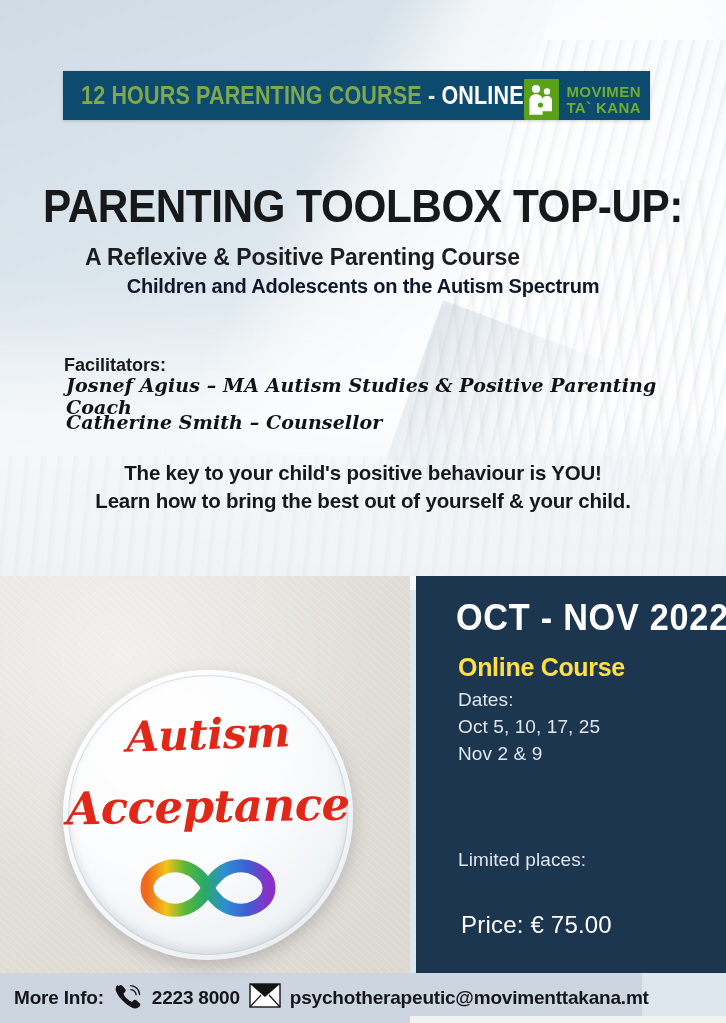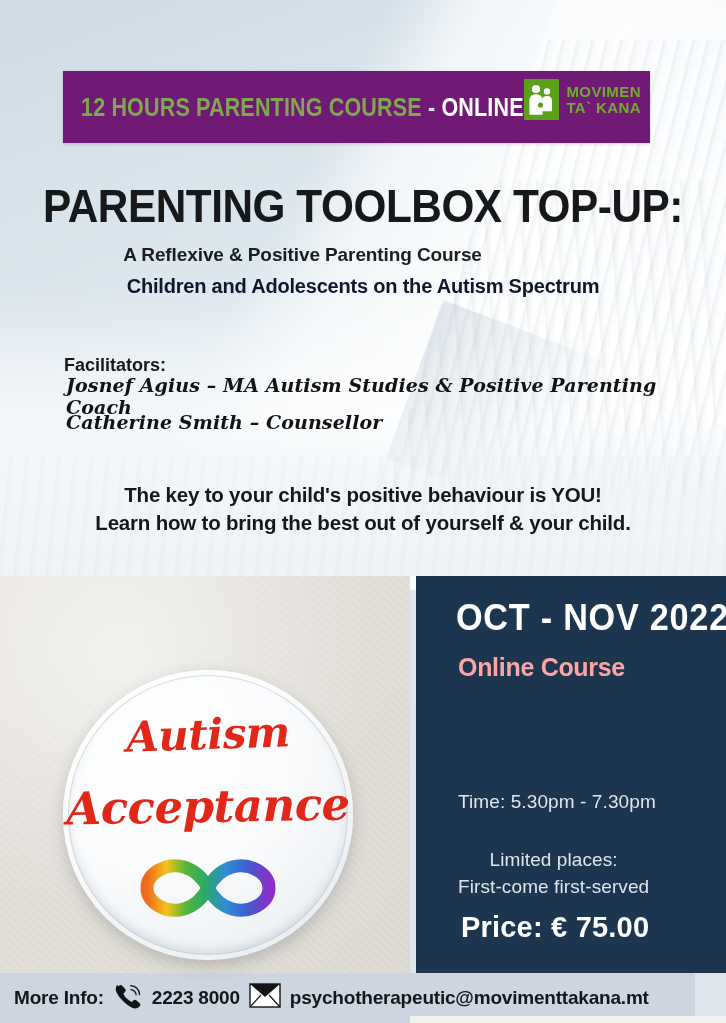--- a/index.html
+++ b/index.html
@@ -68,22 +68,22 @@
   .snowfield-tex{
     position:absolute;left:0;bottom:0;width:726px;height:120px;
     background:repeating-linear-gradient(96deg,
       rgba(160,176,190,0) 0px, rgba(160,176,190,0) 9px,
       rgba(160,176,190,.13) 10px, rgba(160,176,190,0) 16px);
     opacity:.6;
   }
 
   
   .ribbon{
-    position:absolute;left:63px;top:71px;width:587px;height:72px;
-    background:#701a75;
+    position:absolute;left:63px;top:71px;width:587px;height:49px;
+    background:#0c4a6e;
     display:flex;align-items:center;
     box-shadow:0 1px 3px rgba(0,0,0,.18);
   }
   .ribbon-text{
     font-family:"Liberation Sans Narrow","Liberation Sans",sans-serif;
     font-weight:700;font-size:25px;letter-spacing:.2px;
     transform:scaleX(.86);transform-origin:left center;
     white-space:nowrap;margin-left:18px;
     color:#7fa84e;
   }
@@ -107,21 +107,21 @@
 
   
   .main-title{
     position:absolute;left:0;top:179px;width:726px;text-align:center;
     font-family:"Liberation Sans Narrow","Liberation Sans",sans-serif;
     font-weight:700;font-size:46px;letter-spacing:-.5px;color:#16181a;
     transform:scaleX(.92);
   }
   .subtitle{
     position:absolute;left:0;top:244px;width:605px;text-align:center;
-    font-weight:700;font-size:19px;color:#1b1d1f;letter-spacing:-.1px;
+    font-weight:700;font-size:23px;color:#1b1d1f;letter-spacing:-.1px;
   }
   .subtitle2{
     position:absolute;left:0;top:275px;width:726px;text-align:center;
     font-weight:700;font-size:20px;color:#0f172a;letter-spacing:-.2px;
   }
 
   
   .fac-label{
     position:absolute;left:64px;top:339px;
     font-weight:700;font-size:18px;color:#16181a;margin-top:16px;
@@ -130,21 +130,21 @@
     position:absolute;left:66px;
     font-family:"DejaVu Serif",serif;
     font-style:italic;font-weight:700;font-size:19px;color:#101214;
     letter-spacing:.1px;
   }
   .fac-1{top:374px;}
   .fac-2{top:411px;}
 
   
   .tagline{
-    position:absolute;left:0;top:481px;width:726px;text-align:center;
+    position:absolute;left:0;top:459px;width:726px;text-align:center;
     font-weight:700;font-size:20.5px;line-height:28px;color:#15181b;
     letter-spacing:-.2px;
   }
 
   
   .badge-photo{
     position:absolute;left:0;top:576px;width:410px;height:397px;
     background:
       radial-gradient(circle at 30% 20%, rgba(255,255,255,.55), rgba(255,255,255,0) 60%),
       linear-gradient(135deg,#e6e3de 0%,#e1ded8 40%,#dcd8d2 100%);
@@ -187,38 +187,38 @@
     background:#1d3650;
   }
   .info-date{
     position:absolute;left:40px;top:21px;
     font-family:"Liberation Sans Narrow","Liberation Sans",sans-serif;
     font-weight:700;font-size:36px;color:#ffffff;letter-spacing:.8px;
     transform:scaleX(.95);transform-origin:left center;white-space:nowrap;
   }
   .info-online{
     position:absolute;left:42px;top:77px;
-    font-weight:700;font-size:25px;color:#fca5a5;letter-spacing:-.3px;
+    font-weight:700;font-size:25px;color:#fde047;letter-spacing:-.3px;
   }
   .info-block{
     position:absolute;left:42px;
     font-size:19px;line-height:27px;color:#dfe5ea;font-weight:400;
     letter-spacing:.1px;
   }
   .blk-dates{top:110px;}
   .blk-time{top:212px;}
-  .blk-limit{top:270px;text-align:center;}
+  .blk-limit{top:270px;}
   .info-price{
     position:absolute;left:45px;top:335px;
-    font-weight:700;font-size:29px;color:#ffffff;letter-spacing:.2px;
+    font-weight:400;font-size:24px;color:#ffffff;letter-spacing:.2px;
   }
 
   
   .footer{
-    position:absolute;left:0;top:973px;width:695px;height:50px;
+    position:absolute;left:0;top:973px;width:642px;height:50px;
     background:#ccd5e0;
     display:flex;align-items:center;
   }
   .footer-inner{
     display:flex;align-items:center;margin-left:14px;gap:9px;
     font-weight:700;font-size:19px;color:#14171a;letter-spacing:-.2px;
     white-space:nowrap;
   }
   .phone-icon,.mail-icon{display:block;flex:none;}
   .footer-strip{
@@ -302,26 +302,29 @@
                  C140 27, 140 45, 124 54
                  C110 62, 88 60, 75 36 Z" fill="none" stroke="url(#rbw)" stroke-width="13" stroke-linecap="round"></path>
       </svg>
     </div>
   </div>
 
   <div class="info-panel">
     <div class="info-date">OCT - NOV 2022</div>
     <div class="info-online">Online Course</div>
 
-
-    <div class="info-block blk-time">Time: 5.30pm - 7.30pm</div>
+    <div class="info-block blk-dates">
+      <div>Dates:</div>
+      <div>Oct 5, 10, 17, 25</div>
+      <div>Nov 2 &amp; 9</div>
+    </div>
+
 
     <div class="info-block blk-limit">
       <div>Limited places:</div>
-      <div>First-come first-served</div>
     </div>
 
     <div class="info-price">Price: € 75.00</div>
   </div>
 
   <div class="footer">
     <div class="footer-inner">
       <span>More Info:</span>
 
       <span class="phone-icon">

